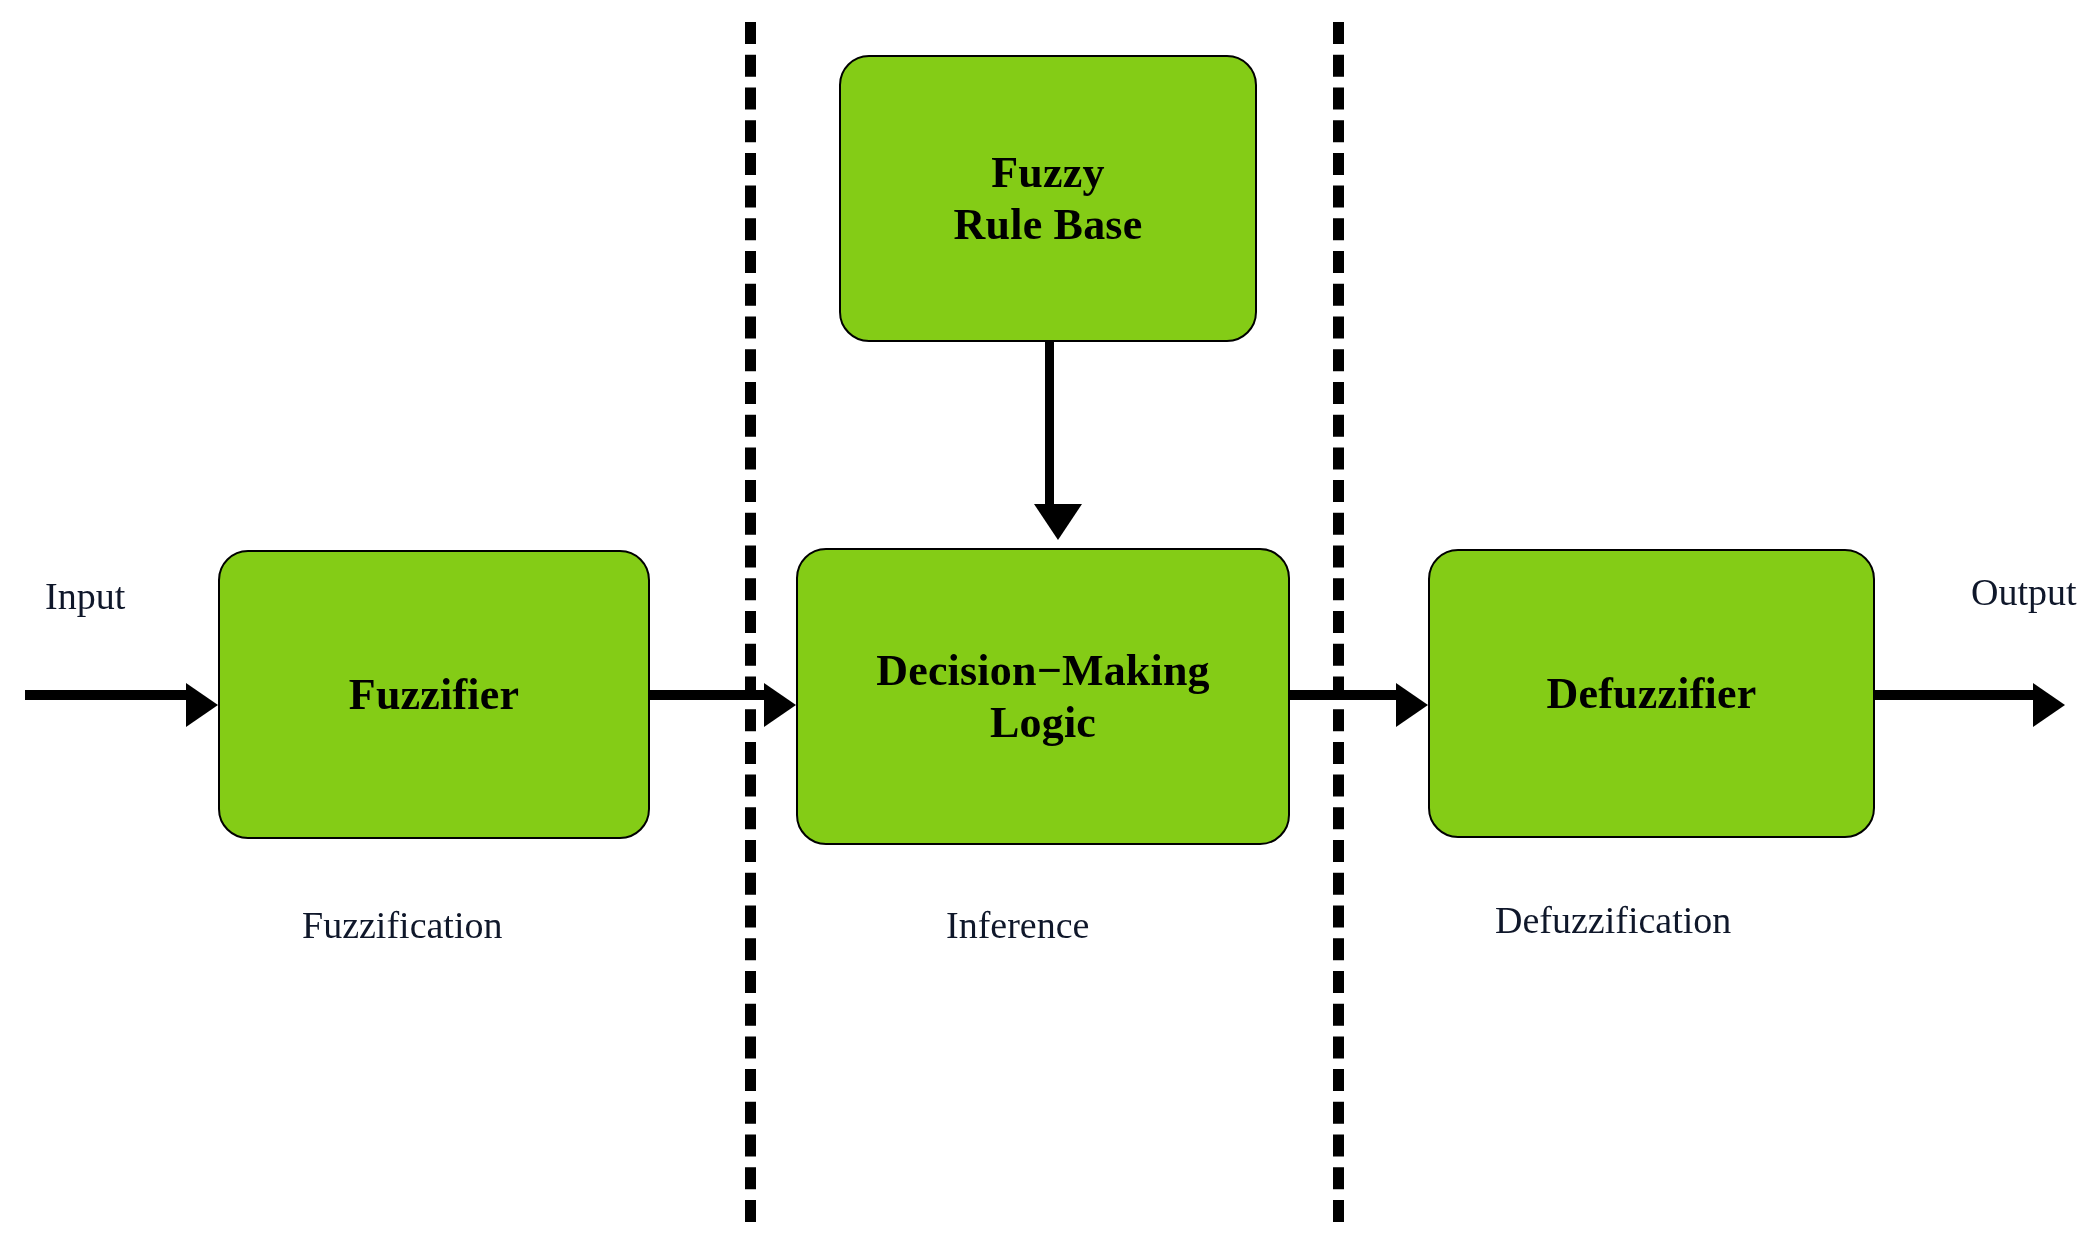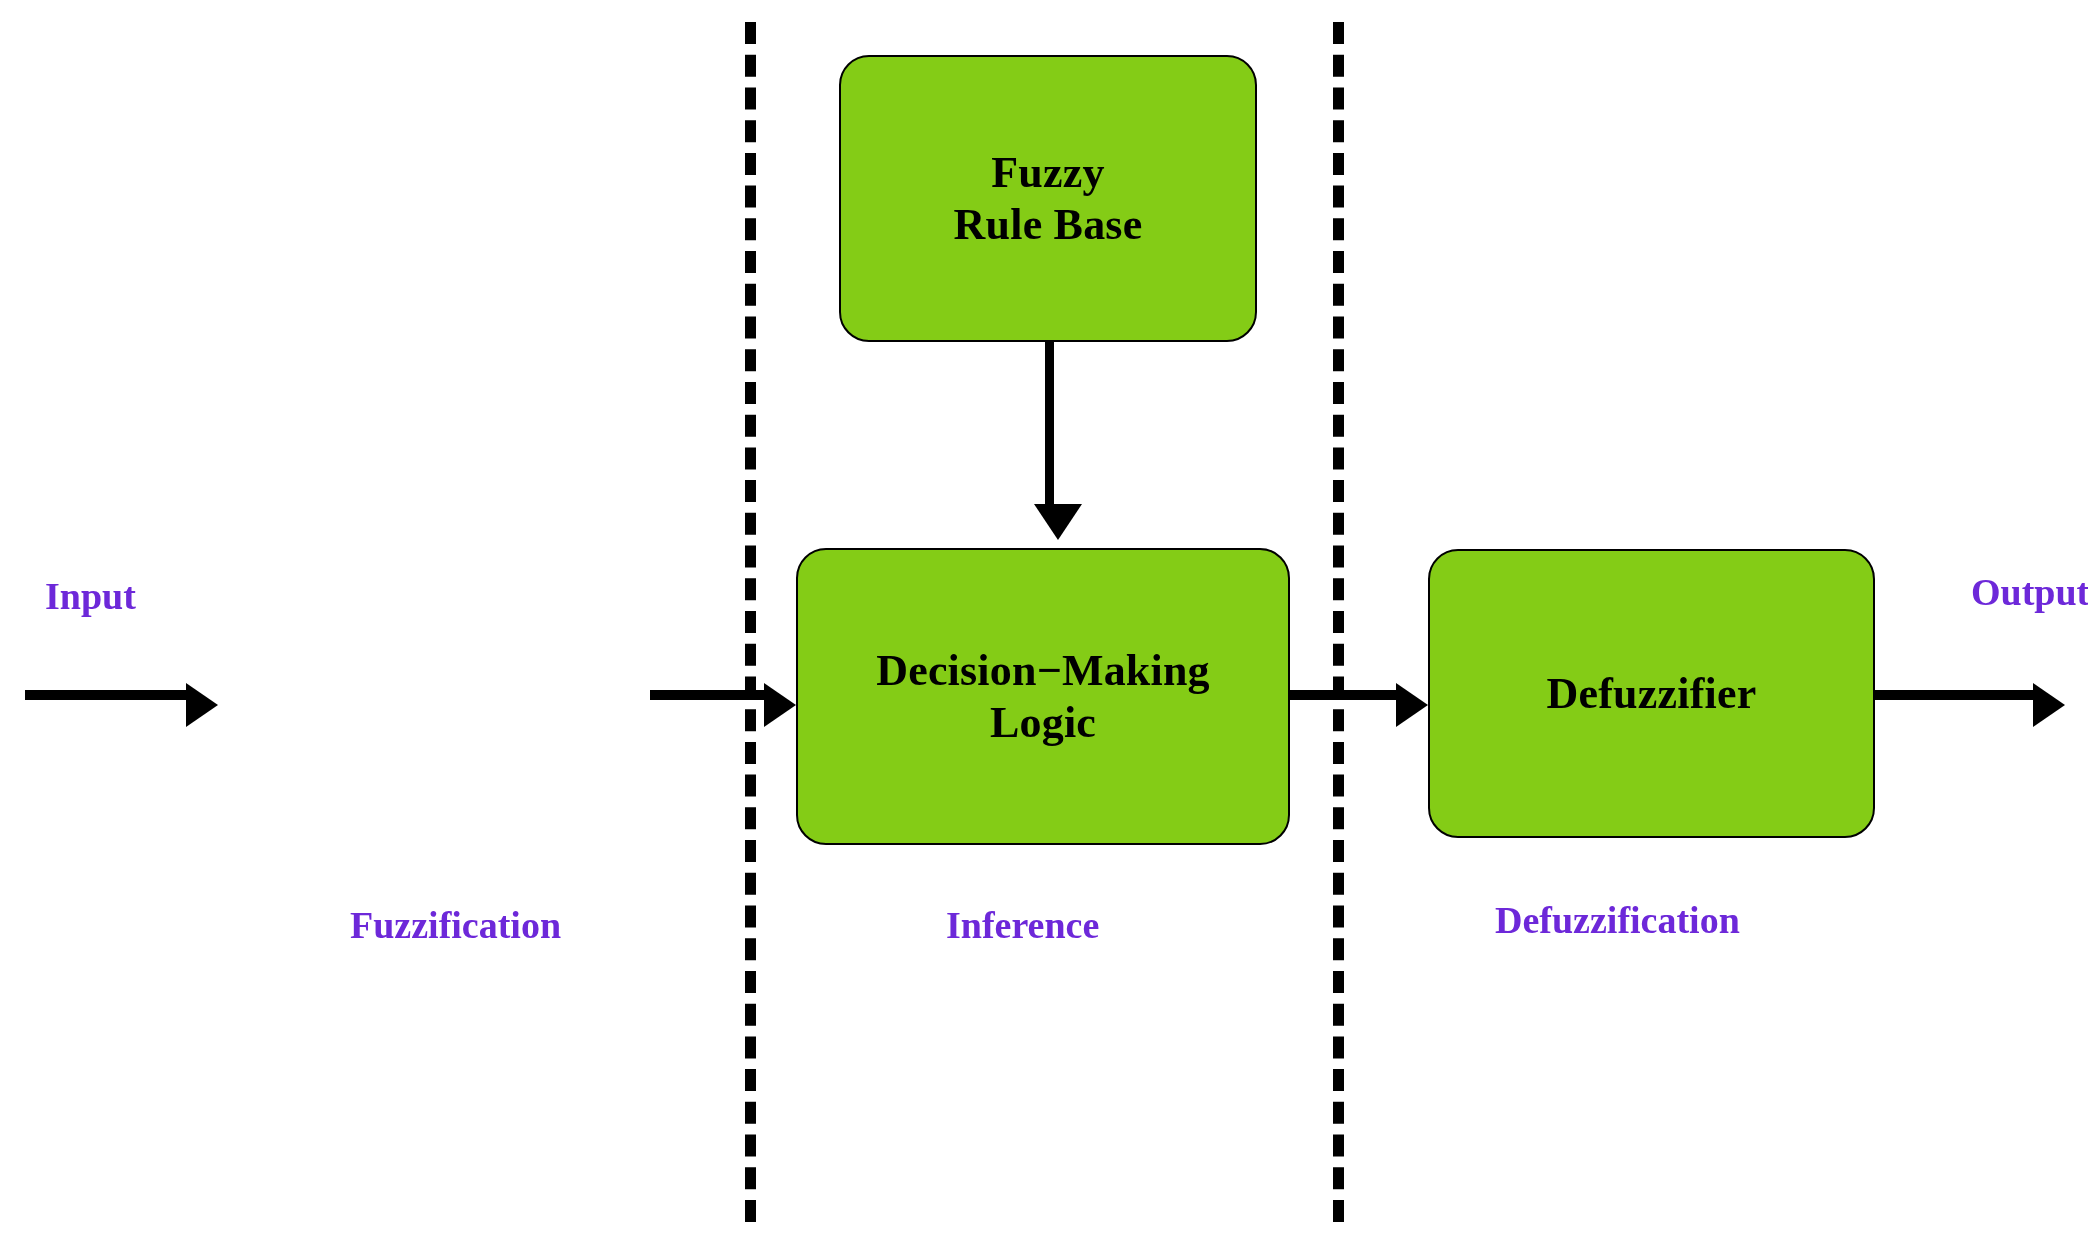--- a/index.html
+++ b/index.html
@@ -38,30 +38,30 @@
   }
 
   #box-fuzzifier  { left: 218px; top: 550px; width: 432px; height: 289px; }
   #box-dml        { left: 796px; top: 548px; width: 494px; height: 297px; }
   #box-defuzzifier{ left: 1428px; top: 549px; width: 447px; height: 289px; }
   #box-rulebase   { left: 839px; top: 55px; width: 418px; height: 287px; }
 
   
   .text-label {
     position: absolute;
-    font-weight: bold;
-    color: #6d28d9;
+    font-weight: normal;
+    color: #0f172a;
     white-space: nowrap;
   }
   .stage-label { font-size: 38px; }
   .io-label    { font-size: 38px; }
 
   #label-input          { left: 45px;  top: 574px; }
   #label-output         { left: 1923px; top: 570px; margin-left: 48px; }
-  #label-fuzzification  { left: 302px;  top: 903px; margin-left: 48px; }
+  #label-fuzzification  { left: 302px;  top: 903px; }
   #label-inference      { left: 946px;  top: 903px; }
   #label-defuzzification{ left: 1495px; top: 898px; }
 
   
   .dashed-sep {
     position: absolute;
     width: 0;
     top: 22px;
     height: 1200px;
     border-left: 11px dashed #000000;
@@ -117,20 +117,23 @@
   <div class="dashed-sep" id="sep-left"></div>
   <div class="dashed-sep" id="sep-right"></div>
 
   <div class="box" id="box-rulebase">
     <span class="box-label">Fuzzy
 Rule Base</span>
   </div>
 
   <div class="arrow-v" id="arrow-rulebase-dml"></div>
 
+  <div class="box" id="box-fuzzifier">
+    <span class="box-label">Fuzzifier</span>
+  </div>
 
   <div class="box" id="box-dml">
     <span class="box-label">Decision−Making
 Logic</span>
   </div>
 
   <div class="box" id="box-defuzzifier">
     <span class="box-label">Defuzzifier</span>
   </div>
 

